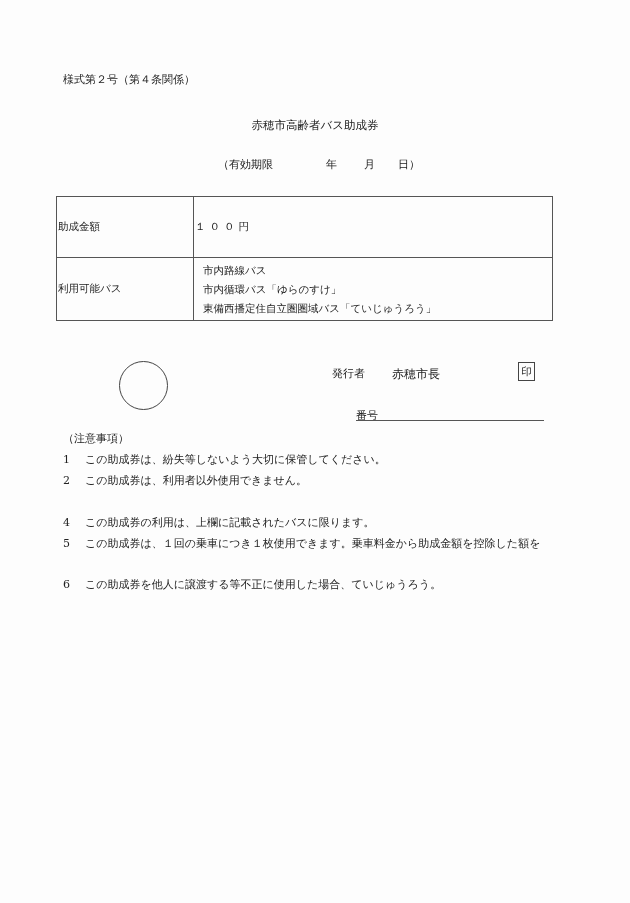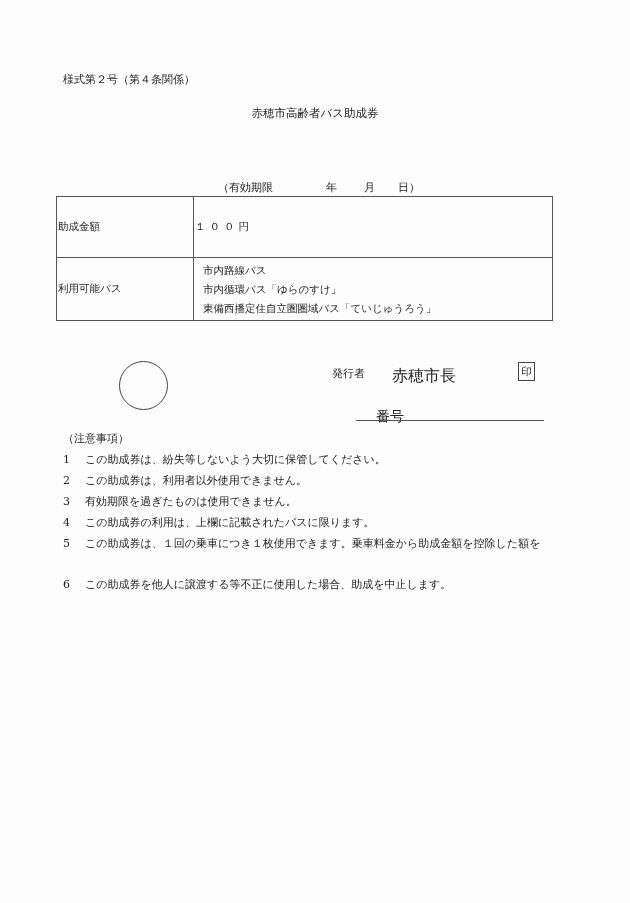--- a/index.html
+++ b/index.html
@@ -1,34 +1,34 @@
 <!DOCTYPE html>
 <html><head>
   <meta charset="utf-8">
   <style>
     html, body { margin: 0; padding: 0; background: #ffffff; }
     body { width: 630px; height: 903px; position: relative; overflow: hidden;
       font-family: "DejaVu Serif", "Liberation Serif", serif; color: #222; font-size: 11px; }
     .page { position: absolute; left: 0; top: 0; width: 630px; height: 903px; background: #fdfdfd; }
     .abs { position: absolute; white-space: nowrap; }
     .form-no { left: 63px; top: 72px; font-size: 11px; text-align: right; }
-    .title { left: 0; width: 630px; top: 106px; text-align: center; font-size: 11.5px; }
-    .validity { left: 218px; top: 157px; font-size: 11px; margin-top: 23px; }
+    .title { left: 0; width: 630px; top: 118px; text-align: center; font-size: 11.5px; }
+    .validity { left: 218px; top: 157px; font-size: 11px; }
     .validity span { position: absolute; top: 0; }
     table.main { position: absolute; left: 56px; top: 196px; width: 497px; border-collapse: collapse; }
     table.main td { border: 1px solid #555; font-size: 10.5px; }
     td.label { width: 134px; text-align: left; }
     td.amount { height: 58px; letter-spacing: 4px; }
     td.buses { padding: 2px 0 2px 9px; height: 58px; }
     td.buses div { line-height: 19px; }
     .seal-circle { left: 119px; top: 361px; width: 47px; height: 47px; border: 1px solid #444; border-radius: 50%; }
     .issuer { left: 332px; top: 366px; font-size: 11px; }
-    .mayor { left: 392px; top: 366px; font-size: 16px; }
+    .mayor { left: 392px; top: 366px; font-size: 12px; }
     .inkan { left: 518px; top: 362px; width: 15px; height: 17px; border: 1px solid #444; font-size: 10.5px; text-align: center; line-height: 17px; }
-    .number-label { left: 376px; top: 408px; font-size: 14px; }
+    .number-label { left: 356px; top: 408px; font-size: 11px; }
     .number-line { left: 356px; top: 420px; width: 188px; height: 0; border-top: 1px solid #555; }
     .notes-title { left: 63px; top: 431px; font-size: 11px; }
     .note { left: 63px; font-size: 11px; }
     .note .num { display: inline-block; width: 22px; }
   </style>
 </head>
 <body>
 
 <div class="page">
   <div class="abs form-no">様式第２号（第４条関係）</div>
@@ -67,25 +67,22 @@
   <div class="abs number-line"></div>
 
   <div class="abs notes-title">（注意事項）</div>
 
   <div class="abs note" style="top:452px">
     <span class="num">1</span><span>この助成券は、紛失等しないよう大切に保管してください。</span>
   </div>
   <div class="abs note" style="top:473px">
     <span class="num">2</span><span>この助成券は、利用者以外使用できません。</span>
   </div>
-  <div class="abs note" style="top:494px">
-    <span class="num">3</span><span>有効期限を過ぎたものは使用できません。</span>
-  </div>
   <div class="abs note" style="top:515px">
     <span class="num">4</span><span>この助成券の利用は、上欄に記載されたバスに限ります。</span>
   </div>
   <div class="abs note" style="top:536px">
     <span class="num">5</span><span>この助成券は、１回の乗車につき１枚使用できます。乗車料金から助成金額を控除した額を</span>
   </div>
   <div class="abs note" style="top:577px">
-    <span class="num">6</span><span>この助成券を他人に譲渡する等不正に使用した場合、助成を中止します。</span>
+    <span class="num">6</span><span>この助成券を他人に譲渡する等不正に使用した場合、ていじゅうろう。</span>
   </div>
 </div>
 
 </body></html>

